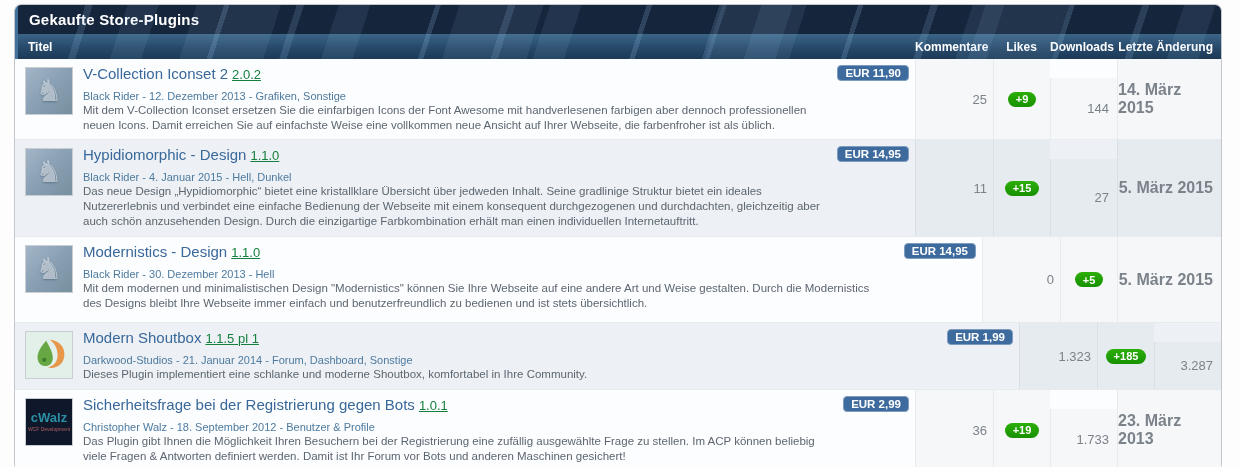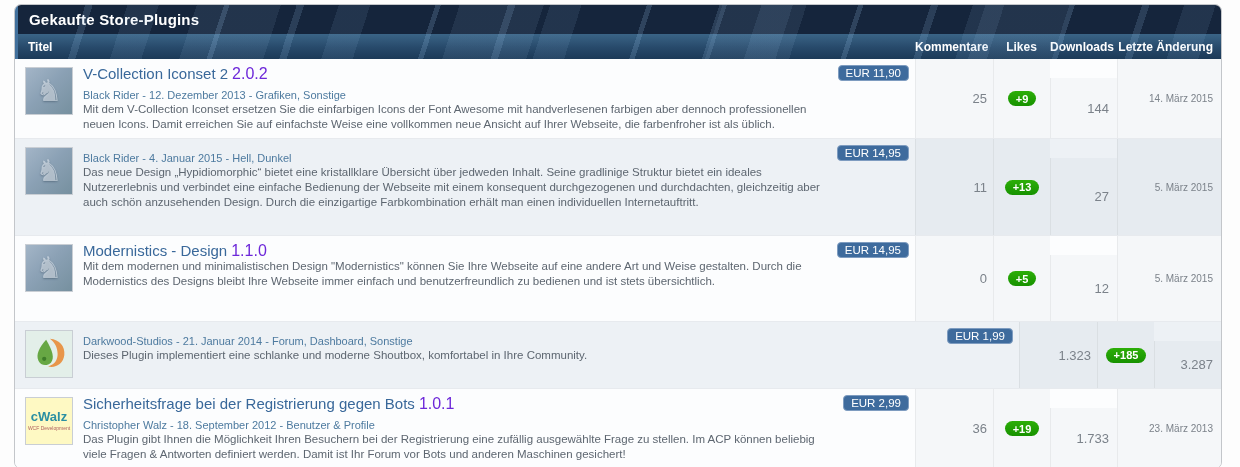--- a/index.html
+++ b/index.html
@@ -41,45 +41,45 @@
   .row:nth-child(3) { min-height:86px; }
   .row:nth-child(4) { min-height:67px; }
   .row:nth-child(5) { min-height:70px; }
 
   .cell-main { flex:1; position:relative; display:flex; gap:10px; padding:6px 8px 6px 10px; }
   .stat { display:flex; align-items:center; font-size:13px; color:#7b828a; }
   .stat-comments  { width:78px;  justify-content:flex-end; padding-right:6px; }
   .stat-likes     { width:57px;  justify-content:center; }
   .stat-downloads { width:67px;  justify-content:flex-end; padding-right:8px;margin-top:19px; }
   .stat-date      { width:104px; justify-content:flex-end; padding-right:8px;
-                    font-size:10px; }
+                    font-size:16px;font-weight:bold; }
   .stat { background:rgba(45,75,120,.035); border-left:1px solid rgba(0,0,0,.05); }
 
   
   .thumb { width:48px; height:48px; flex-shrink:0; margin-top:2px; border:1px solid #c9ced4;
     display:flex; align-items:center; justify-content:center; overflow:hidden; background:#fff; }
   .thumb.knight { background:linear-gradient(135deg,#a3b5c7 0%,#8ba1b5 45%,#76909f 100%); }
   .knight-glyph { font-family:"DejaVu Sans",sans-serif; font-size:30px; line-height:1;
     color:rgba(243,248,253,.55); text-shadow:0 1px 2px rgba(30,50,70,.35); }
-  .thumb.cw { flex-direction:column; background:#fef9c3; }
+  .thumb.cw { flex-direction:column; background:#0f172a; }
   .cw-text { color:#2b8fa3; font-weight:bold; font-size:13px; line-height:1.1; }
   .cw-sub  { color:#b06060; font-size:5px; line-height:1.4; }
 
   
   .info { flex:1; padding-right:84px; min-width:0; }
   .ititle { font-size:15px; font-weight:normal; line-height:17px; }
   .ititle a { color:#39689a; text-decoration:none; cursor:pointer; }
-  .ver { color:#6d28d9; font-size:16px; margin-left:4px; }
+  .ver { color:#15803d; font-size:13px; margin-left:4px;text-decoration:underline; }
   .meta { color:#4d7a9f; font-size:11px; line-height:13px; margin-top:7px; }
   .desc { color:#5d6670; font-size:11.5px; line-height:15px; }
 
   
   .price { position:absolute; top:6px; right:6px; background:#3e6b9d;
     border:1px solid #7e9cc0; border-radius:4px; color:#fff; font-size:11.5px;
-    font-weight:normal; padding:1px 7px; white-space:nowrap; }
+    font-weight:bold; padding:1px 7px; white-space:nowrap; }
   .likes-badge { background:linear-gradient(180deg,#2cae08,#179200); border-radius:9px;
     color:#fff; font-size:11px; font-weight:bold; padding:1.5px 8px; white-space:nowrap; }
 </style>
 </head>
 <body>
 
 <div class="page">
   <section class="panel">
 
     <header class="panel-head">
@@ -116,63 +116,65 @@
         <div class="stat stat-downloads">144</div>
         <div class="stat stat-date">14. März 2015</div>
       </li>
 
       <li class="row">
         <div class="cell-main">
           <span class="thumb knight">
             <span class="knight-glyph">♞</span>
           </span>
           <div class="info">
+            <h2 class="ititle"><a>Hypidiomorphic - Design</a><span class="ver">1.1.0</span></h2>
             <p class="meta">Black Rider - 4. Januar 2015 - Hell, Dunkel</p>
             <p class="desc">Das neue Design „Hypidiomorphic“ bietet eine kristallklare Übersicht über jedweden Inhalt. Seine gradlinige Struktur bietet ein ideales Nutzererlebnis und verbindet eine einfache Bedienung der Webseite mit einem konsequent durchgezogenen und durchdachten, gleichzeitig aber auch schön anzusehenden Design. Durch die einzigartige Farbkombination erhält man einen individuellen Internetauftritt.</p>
           </div>
           <span class="price">EUR 14,95</span>
         </div>
         <div class="stat stat-comments">11</div>
         <div class="stat stat-likes">
-            <span class="likes-badge">+13</span>
+            <span class="likes-badge">+15</span>
           </div>
         <div class="stat stat-downloads">27</div>
         <div class="stat stat-date">5. März 2015</div>
       </li>
 
       <li class="row">
         <div class="cell-main">
           <span class="thumb knight">
             <span class="knight-glyph">♞</span>
           </span>
           <div class="info">
             <h2 class="ititle"><a>Modernistics - Design</a><span class="ver">1.1.0</span></h2>
+            <p class="meta">Black Rider - 30. Dezember 2013 - Hell</p>
             <p class="desc">Mit dem modernen und minimalistischen Design "Modernistics" können Sie Ihre Webseite auf eine andere Art und Weise gestalten. Durch die Modernistics des Designs bleibt Ihre Webseite immer einfach und benutzerfreundlich zu bedienen und ist stets übersichtlich.</p>
           </div>
           <span class="price">EUR 14,95</span>
         </div>
         <div class="stat stat-comments">0</div>
         <div class="stat stat-likes">
             <span class="likes-badge">+5</span>
           </div>
-        <div class="stat stat-downloads">12</div>
         <div class="stat stat-date">5. März 2015</div>
       </li>
 
       <li class="row">
         <div class="cell-main">
           <span class="thumb dw">
             <svg viewBox="0 0 48 48" width="46" height="46" aria-hidden="true">
               <rect width="48" height="48" fill="#e3efe9"></rect>
               <path d="M25 8c10 1 16 8 15 17s-9 14-17 12c7-2 10-7 10-13 0-7-3-12-8-16z" fill="#e8964a"></path>
               <path d="M21 9C14 17 10 24 13 31c2 5 9 6 13 2 4-5 2-12-5-24z" fill="#67a744"></path>
               <circle cx="19" cy="29" r="2.2" fill="#3e7d2a"></circle>
             </svg>
           </span>
           <div class="info">
+            <h2 class="ititle"><a>Modern Shoutbox</a><span class="ver">1.1.5 pl 1</span></h2>
             <p class="meta">Darkwood-Studios - 21. Januar 2014 - Forum, Dashboard, Sonstige</p>
             <p class="desc">Dieses Plugin implementiert eine schlanke und moderne Shoutbox, komfortabel in Ihre Community.</p>
           </div>
           <span class="price">EUR 1,99</span>
         </div>
         <div class="stat stat-comments">1.323</div>
         <div class="stat stat-likes">
             <span class="likes-badge">+185</span>
           </div>
         <div class="stat stat-downloads">3.287</div>

